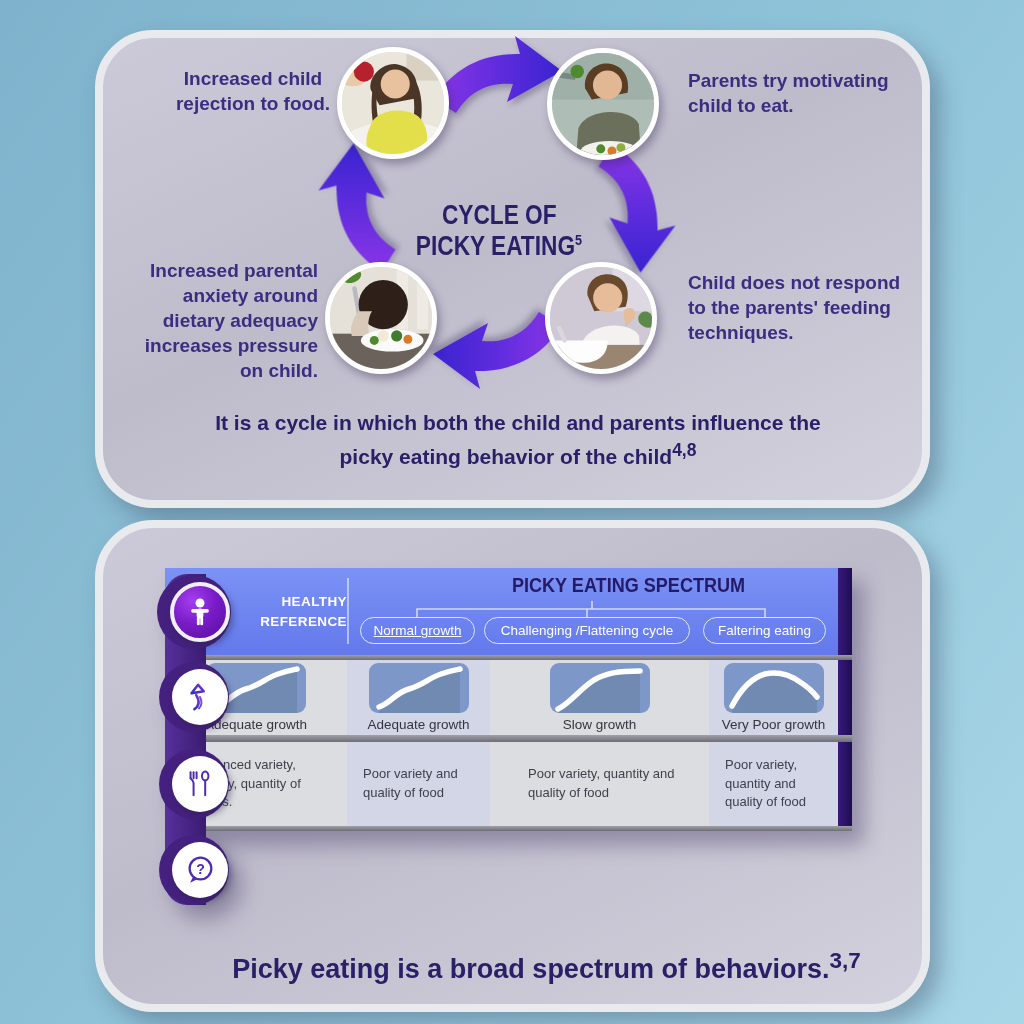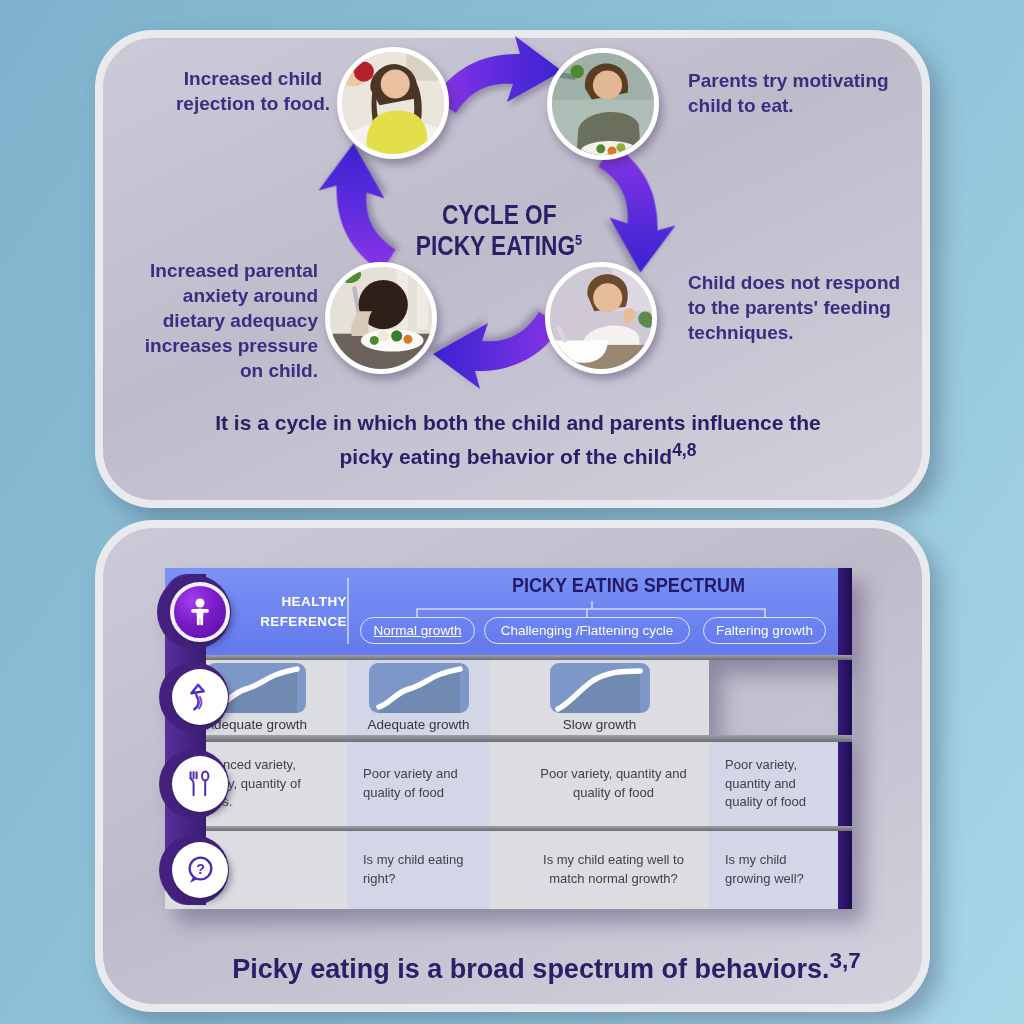--- a/index.html
+++ b/index.html
@@ -44,21 +44,21 @@
   .hdr-div{position:absolute;left:182px;top:10px;width:2px;height:66px;background:rgba(232,238,255,.6);}
   .hdr-title{position:absolute;left:182px;top:5px;width:491px;text-align:center;color:#241a66;margin-left:36px;}
   .hdr-title span{display:inline-block;font-weight:bold;font-size:21px;transform:scaleX(.86);white-space:nowrap;}
   .bracket{position:absolute;left:182px;top:33px;}
   .pill{position:absolute;top:49px;height:27px;border:1.6px solid #dfe6fb;border-radius:14px;
         color:#fff;font-size:13.5px;display:flex;align-items:center;justify-content:center;
         box-sizing:border-box;white-space:nowrap;}
   .rowsep{position:absolute;left:0;width:687px;background:linear-gradient(#a0a0a8,#6d6d76);}
   .trow{position:absolute;left:0;width:687px;display:flex;}
   .cell{box-sizing:border-box;height:100%;}
-  .c1{width:182px;}.c2{width:143px;justify-content:flex-end;}.c3{width:219px;text-align:center;}.c4{width:129px;}
+  .c1{width:182px;}.c2{width:143px;justify-content:flex-end;}.c3{width:219px;}.c4{width:129px;}
   .bg-a{background:#dcdde1;}.bg-b{background:#d2d6e6;}
   .chart-cell{display:flex;flex-direction:column;align-items:center;justify-content:center;}
   .chart-label{margin-top:4px;font-size:13.5px;color:#353540;}
   .text-cell{font-size:13px;color:#41414d;line-height:1.45;display:flex;align-items:center;}
   .text-cell .txt{padding:0 10px 0 16px;}
   .c1.text-cell .txt{padding-left:32px;}
   .c3.text-cell .txt{padding-left:38px;}
 
   .side-bar{position:absolute;left:0;top:6px;width:41px;height:331px;border-radius:22px 0 0 22px;
             background:linear-gradient(90deg,#56309c,#3a1c71);}
@@ -192,21 +192,21 @@
           <span>HEALTHY</span><br>
           <span>REFERENCE</span>
         </div>
         <div class="hdr-div"></div>
         <div class="hdr-title"><span>PICKY EATING SPECTRUM</span></div>
         <svg class="bracket" width="491" height="18">
           <path d="M245,0 V8 M70,16 V8 H418 V16 M240,8 V16" fill="none" stroke="#cfd9fb" stroke-width="1.6"></path>
         </svg>
         <div class="pill" style="left:195px;width:115px;text-decoration:underline;">Normal growth</div>
         <div class="pill" style="left:319px;width:206px;">Challenging /Flattening cycle</div>
-        <div class="pill" style="left:538px;width:123px;">Faltering growth</div>
+        <div class="pill" style="left:538px;width:123px;">Faltering eating</div>
       </div>
 
       <div class="rowsep" style="top:87px;height:5px;"></div>
 
       <div class="trow" style="top:92px;height:75px;">
         <div class="cell c1 bg-a chart-cell">
           <svg width="100" height="50" viewBox="0 0 100 50">
             <rect width="100" height="50" rx="9" fill="#7e97c9"></rect>
             <path d="M10,44 C22,40 26,30 40,26 C54,22 60,15 72,11 C80,8 86,7 91,6 L91,50 L10,50 Z" fill="#66809f" opacity=".55"></path>
             <path d="M10,44 C22,40 26,30 40,26 C54,22 60,15 72,11 C80,8 86,7 91,6" fill="none" stroke="#fff" stroke-width="5.5" stroke-linecap="round"></path>
@@ -221,20 +221,28 @@
           </svg>
           <div class="chart-label">Adequate growth</div>
         </div>
         <div class="cell c3 bg-a chart-cell">
           <svg width="100" height="50" viewBox="0 0 100 50">
             <rect width="100" height="50" rx="9" fill="#7e97c9"></rect>
             <path d="M8,46 C20,40 30,26 44,17 C56,10 68,8 90,8 L90,50 L8,50 Z" fill="#66809f" opacity=".55"></path>
             <path d="M8,46 C20,40 30,26 44,17 C56,10 68,8 90,8" fill="none" stroke="#fff" stroke-width="5.5" stroke-linecap="round"></path>
           </svg>
           <div class="chart-label">Slow growth</div>
+        </div>
+        <div class="cell c4 bg-b chart-cell">
+          <svg width="100" height="50" viewBox="0 0 100 50">
+            <rect width="100" height="50" rx="9" fill="#7e97c9"></rect>
+            <path d="M8,43 C16,28 26,15 41,11 C55,8 66,12 76,19 C84,24 89,29 93,34 L93,50 L8,50 Z" fill="#66809f" opacity=".55"></path>
+            <path d="M8,43 C16,28 26,15 41,11 C55,8 66,12 76,19 C84,24 89,29 93,34" fill="none" stroke="#fff" stroke-width="5.5" stroke-linecap="round"></path>
+          </svg>
+          <div class="chart-label">Very Poor growth</div>
         </div>
         <div class="strip" style="top:0;height:75px;"></div>
       </div>
 
       <div class="rowsep" style="top:167px;height:7px;"></div>
 
       <div class="trow" style="top:174px;height:84px;">
         <div class="cell c1 bg-a text-cell">
             <div class="txt">Balanced variety, quality, quantity of foods.</div>
           </div>
@@ -245,35 +253,20 @@
             <div class="txt">Poor variety, quantity and quality of food</div>
           </div>
         <div class="cell c4 bg-b text-cell">
             <div class="txt">Poor variety, quantity and quality of food</div>
           </div>
         <div class="strip" style="top:0;height:84px;"></div>
       </div>
 
       <div class="rowsep" style="top:258px;height:5px;"></div>
 
-      <div class="trow" style="top:263px;height:78px;">
-        <div class="cell c1 bg-a text-cell">
-            <div class="txt"></div>
-          </div>
-        <div class="cell c2 bg-b text-cell">
-            <div class="txt">Is my child eating right?</div>
-          </div>
-        <div class="cell c3 bg-a text-cell">
-            <div class="txt">Is my child eating well to match normal growth?</div>
-          </div>
-        <div class="cell c4 bg-b text-cell">
-            <div class="txt">Is my child growing well?</div>
-          </div>
-        <div class="strip" style="top:0;height:78px;"></div>
-      </div>
 
       <div class="side-bar"></div>
 
       <div class="ring" style="left:-8px;top:7px;width:74px;height:74px;"></div>
       <div class="icon-circle hdr" style="left:5px;top:14px;width:60px;height:60px;">
         <svg width="30" height="30" viewBox="0 0 24 24">
           <circle cx="12" cy="4.8" r="3.6" fill="#fff"></circle>
           <rect x="9.3" y="9.2" width="5.4" height="8" rx="2.4" fill="#fff"></rect>
           <rect x="4.9" y="9.5" width="14.2" height="3" rx="1.5" fill="#fff"></rect>
           <rect x="9.5" y="16" width="2.3" height="6.6" rx="1.1" fill="#fff"></rect>

